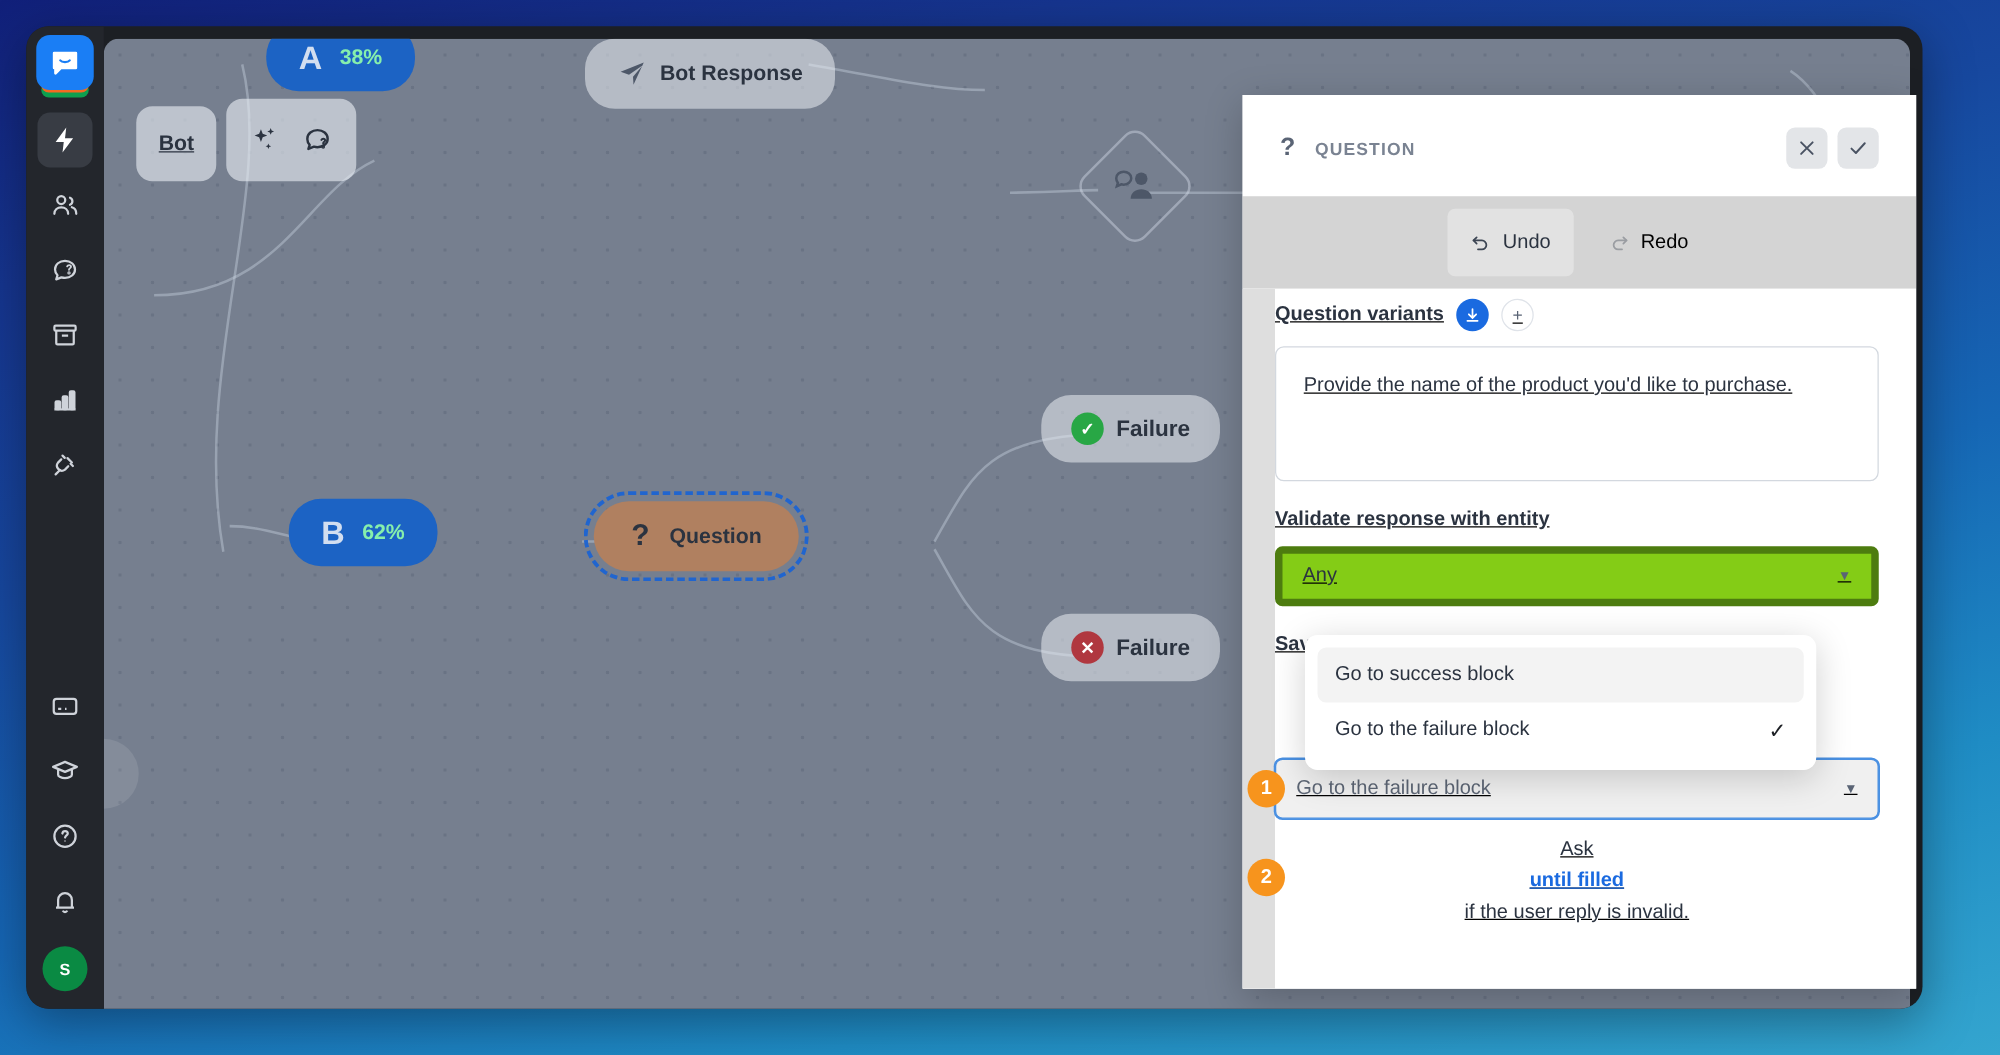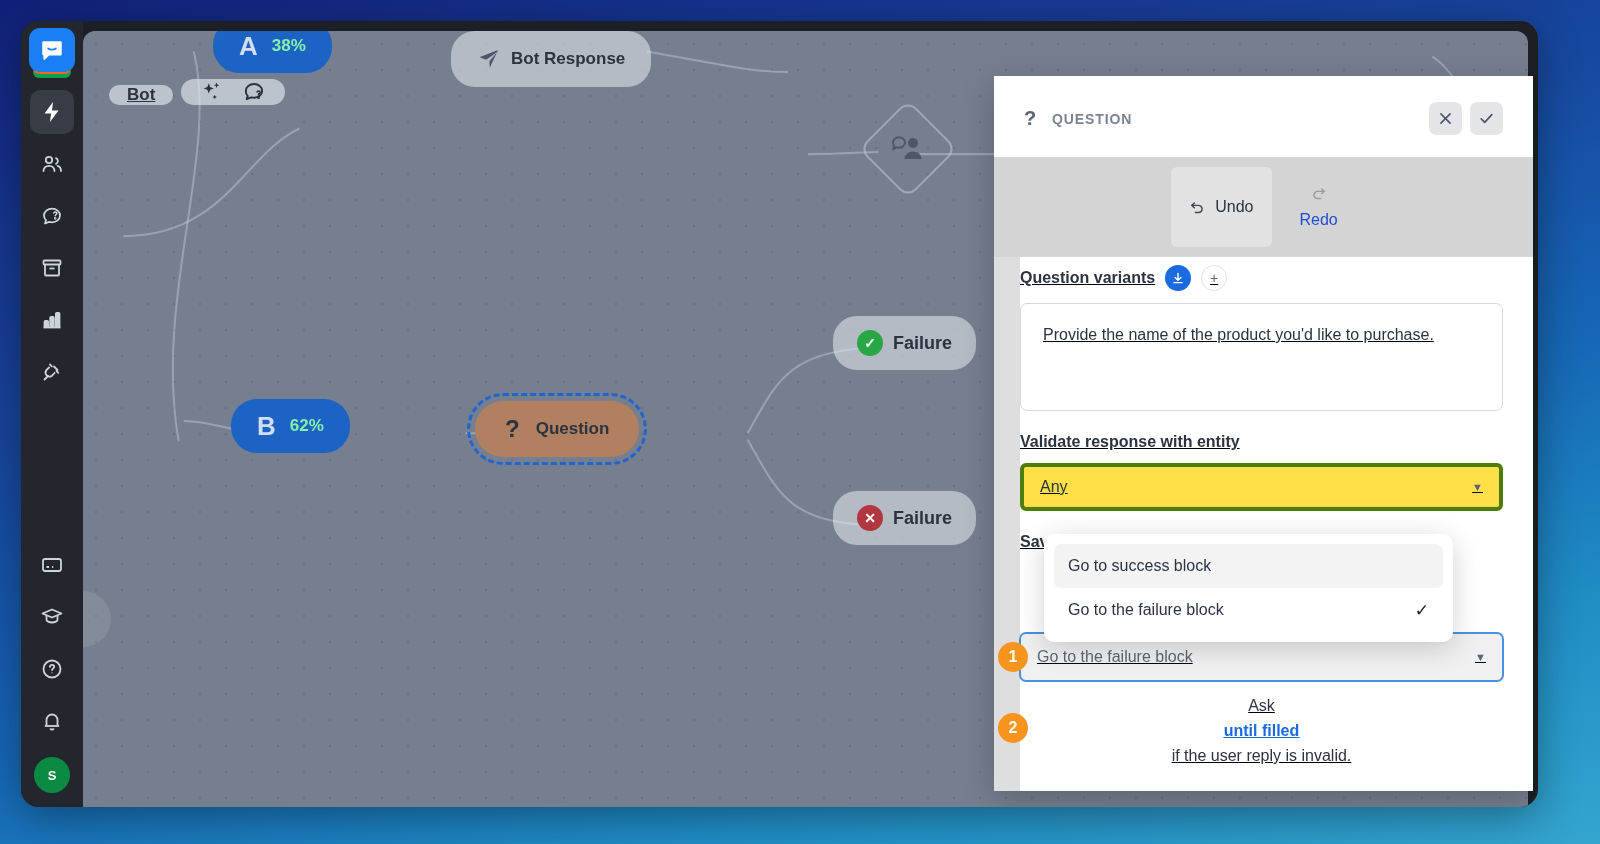--- a/index.html
+++ b/index.html
@@ -78,21 +78,21 @@
   
   .node {
     position: absolute;
     display: flex; align-items: center; gap: 10px;
     font-size: 17px; font-weight: 600; color: #2b3340;
     cursor: pointer;
   }
   .node-chip {
     background: rgba(233,237,243,.62);
     border-radius: 13px;
-    padding: 0 18px;
+    padding: 20px 18px;
     text-decoration: underline;
   }
   .node-pill {
     border-radius: 24px;
     padding: 12px 22px;
     background: rgba(233,237,243,.55);
   }
   .pill-blue {
     background: #1c63c4; color: #fff; border-radius: 26px;
     padding: 14px 26px; display: flex; align-items: center; gap: 14px;
@@ -163,21 +163,21 @@
     display: flex; justify-content: center; gap: 10px;
     flex: 0 0 auto;
   }
   .hist-btn {
     display: flex; align-items: center; gap: 9px;
     padding: 18px 18px; border-radius: 6px; border: none;
     font-size: 16px; cursor: pointer;
     font-family: "Liberation Sans", sans-serif;
   }
   .hist-btn.enabled { background: #e2e2e2; color: #2b3340; }
-  .hist-btn.disabled { background: transparent; color: #1d4ed8; cursor: default; flex-direction: column; }
+  .hist-btn.disabled { background: transparent; color: #000000; cursor: default; }
 
   .panel-body {
     flex: 1 1 auto; position: relative;
     display: flex; overflow: hidden; background: #fff; text-decoration: underline;
   }
   .gutter { width: 26px; flex: 0 0 26px; background: #dedede; }
   .form { flex: 1 1 auto; padding: 8px 30px 0 0; position: relative; }
 
   .field-label {
     font-size: 16px; font-weight: 700; color: #2b3340;
@@ -194,23 +194,23 @@
   .mini-btn.ghost { background: #fff; border: 1px solid #dfe3e9; color: #5a6475; }
 
   .variant-box {
     border: 1px solid #d3d8df; border-radius: 7px;
     padding: 18px 22px; min-height: 108px;
     font-size: 16px; color: #2b3340; line-height: 1.65;
     margin-bottom: 22px;
   }
   .select {
     width: 100%; height: 48px;
-    border: 4px solid #4d7c0f; border-radius: 6px;
+    border: 6px solid #4d7c0f; border-radius: 6px;
     display: flex; align-items: center; padding: 0 16px;
-    font-size: 16px; color: #2b3340; cursor: pointer; background: #fde047;
+    font-size: 16px; color: #2b3340; cursor: pointer; background: #84cc16;
   }
   .select .caret { margin-left: auto; color: #5a6475; font-size: 11px; }
   .select.focused {
     border: 1px solid #4a90e2; background: #f0f0f0; color: #5d6675;
     box-shadow: 0 0 0 1px #4a90e2;
   }
   .group { margin-bottom: 22px; }
 
   
   .dropdown {
@@ -372,21 +372,21 @@
         <path d="M16.2 14.5c.1-1.1 1.4-1.2 1.4-2.2 0-.7-.6-1.2-1.35-1.2-.6 0-1.1.3-1.35.85" stroke-width="1.5"></path>
         <circle cx="16.2" cy="17" r=".5" fill="#2b3340"></circle>
       </svg>
     </div>
 
     <div class="pill-blue" style="position:absolute; left:130px; top:-12px;">
       <span class="letter">A</span>
       <span class="pct">38%</span>
     </div>
 
-    <div class="node node-pill" style="left:368px; top:0px; padding:16px 26px;">
+    <div class="node node-pill" style="left:385px; top:0px; padding:16px 26px;">
       <svg width="24" height="24" viewBox="0 0 24 24" fill="#4d5768">
         <path d="M21 3L2.5 10.3l6.7 2.5L20.2 5.1l-7.8 9.2.4 6.4z"></path>
       </svg>
       <span>Bot Response</span>
     </div>
 
     <div class="diamond" style="left:790px; top:83px;">
       <span>
         <svg width="34" height="30" viewBox="0 0 34 30" fill="none">
           <path d="M2 8.5c0-3 2.8-5.2 6-5.2s6 2.2 6 5.2-2.8 5.2-6 5.2c-.7 0-1.4-.1-2-.3L2.5 15l.8-2.7C2.5 11.3 2 10 2 8.5z" stroke="#4d5768" stroke-width="2"></path>

